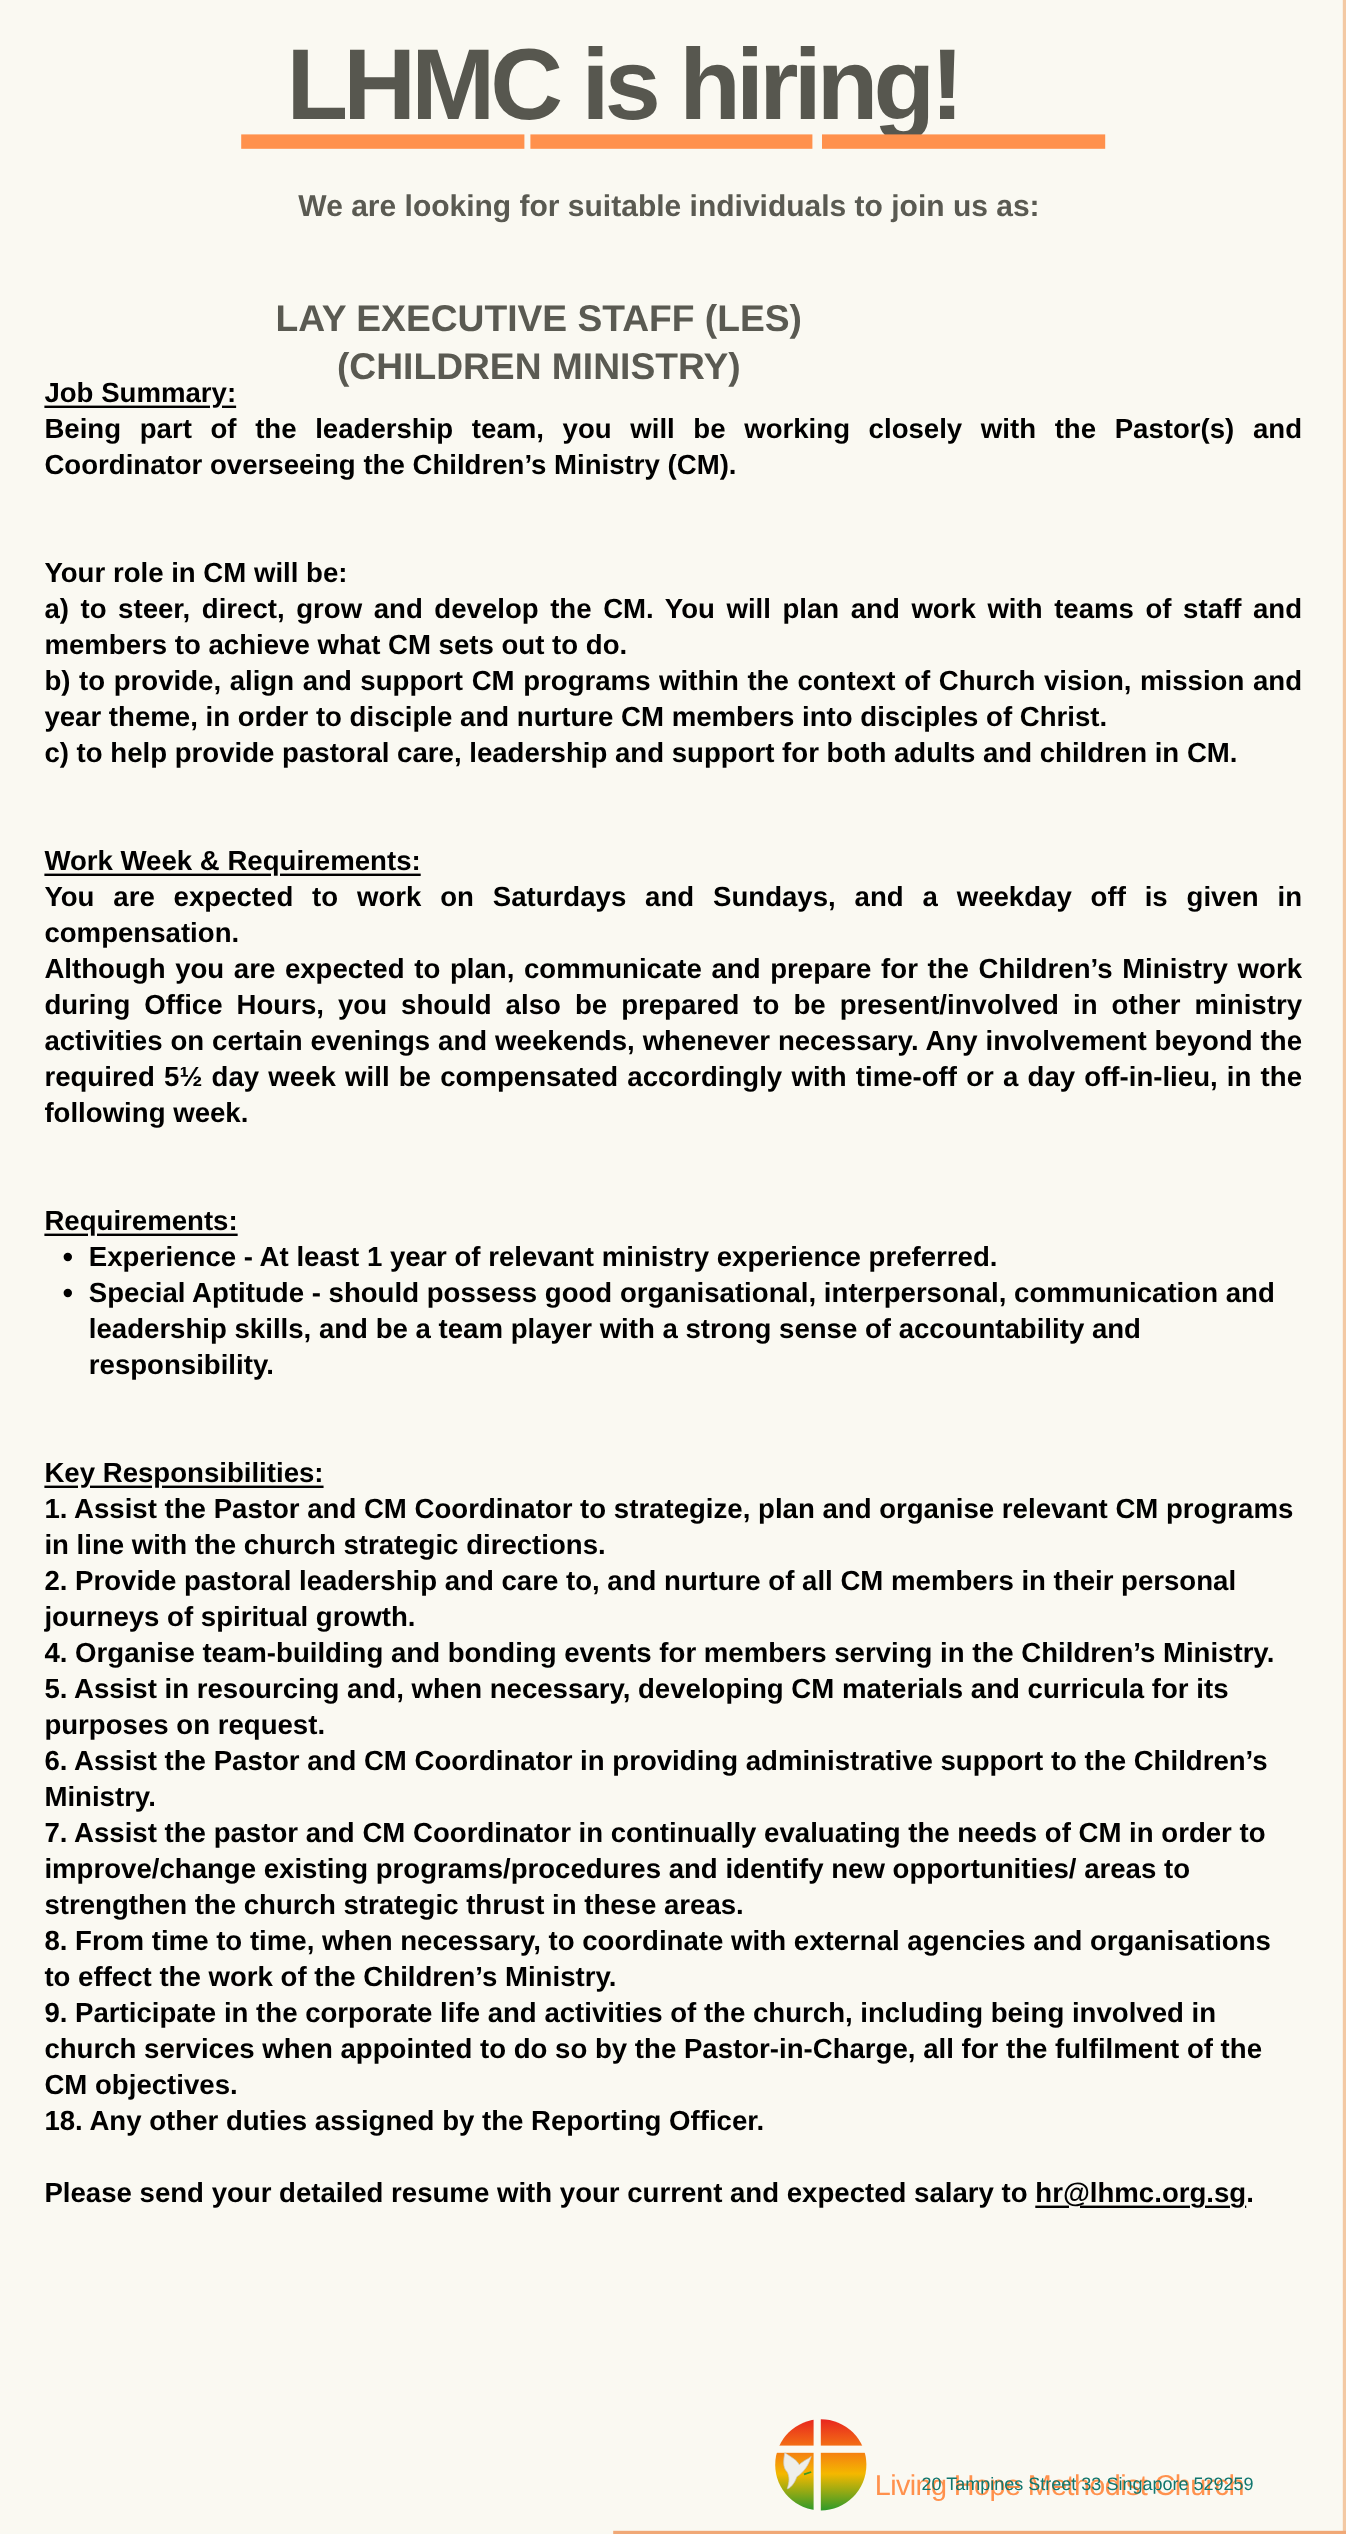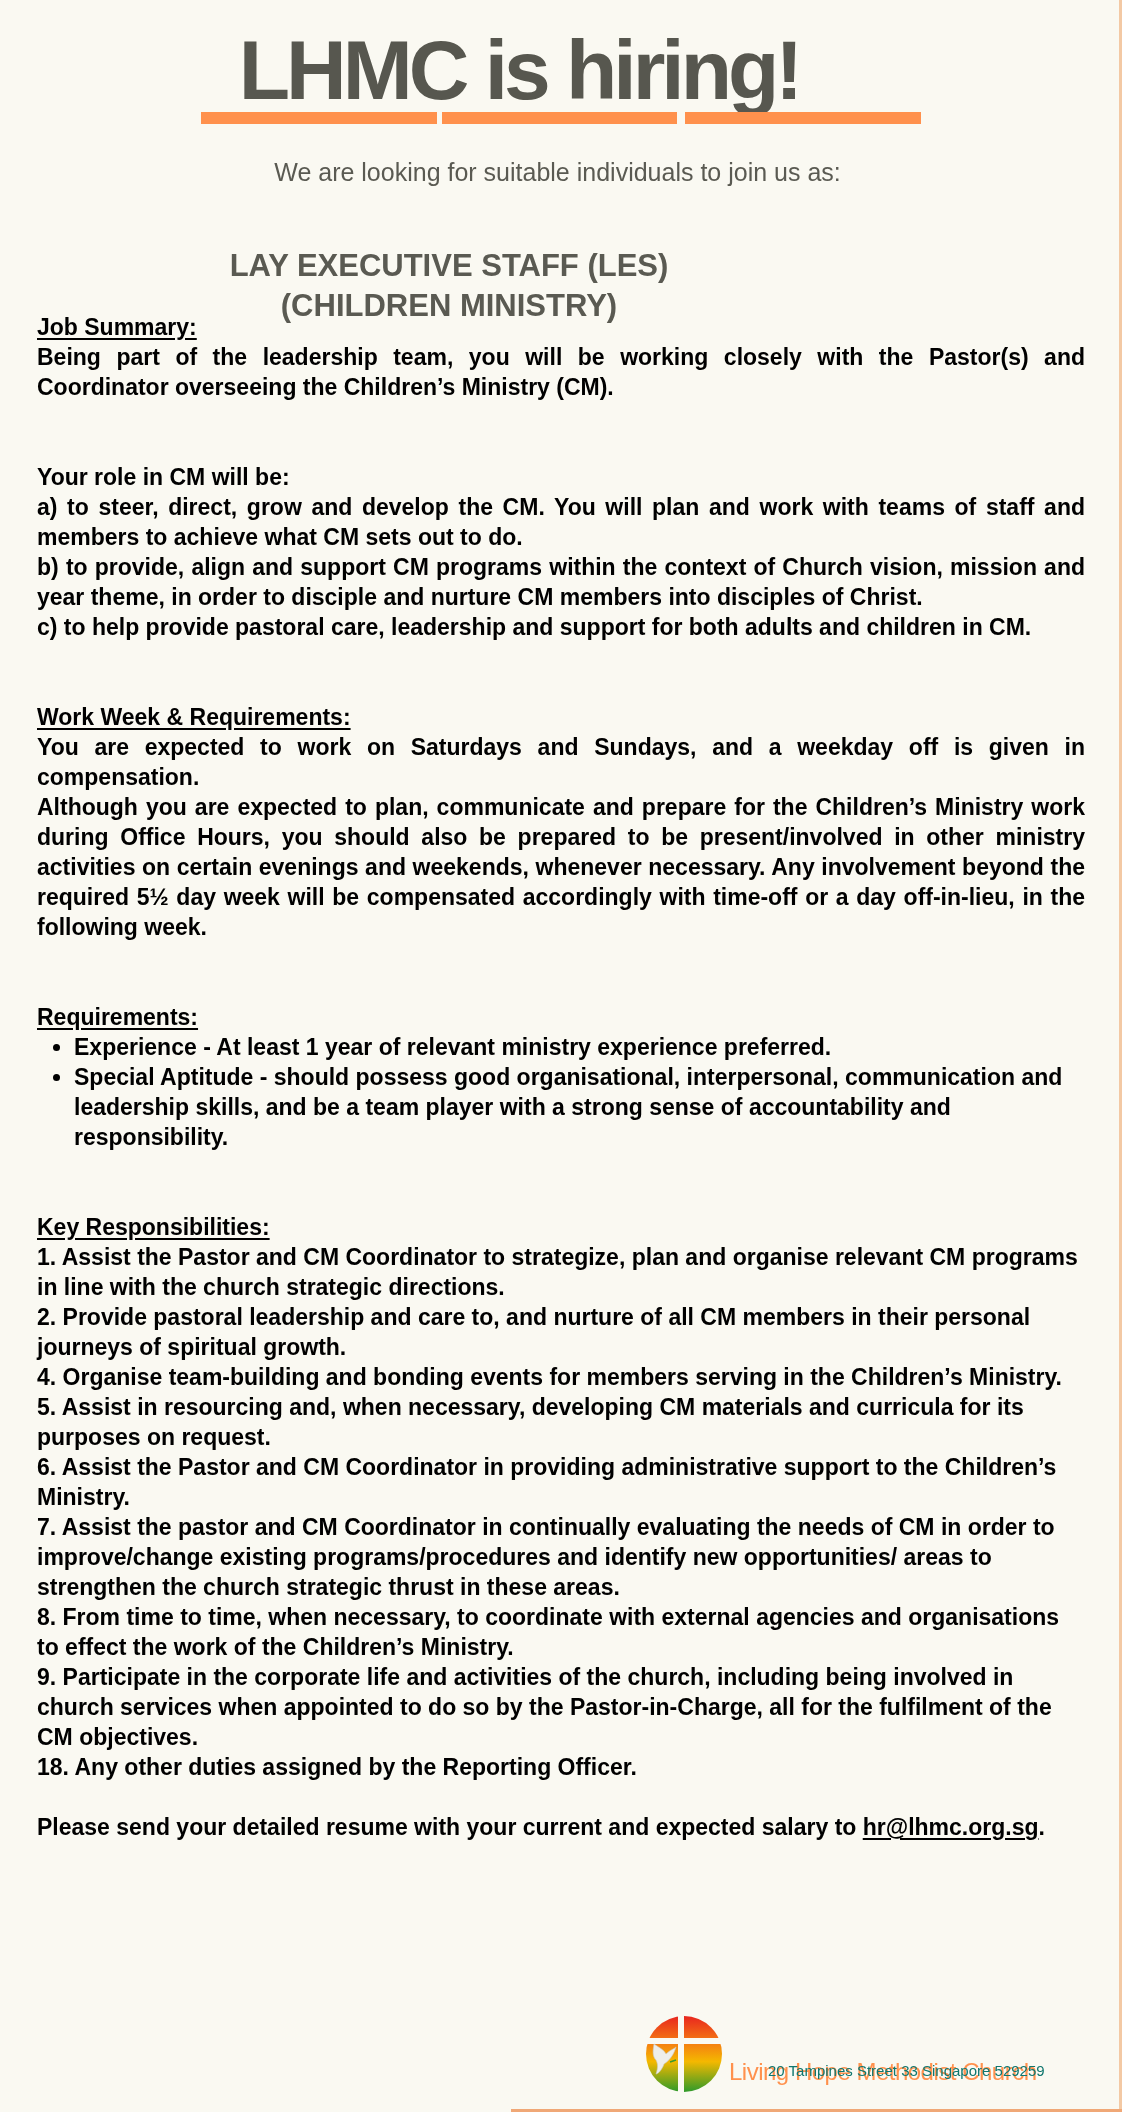--- a/index.html
+++ b/index.html
@@ -10,21 +10,21 @@
   .right-border { position: absolute; top: 0; right: 0; width: 3px; height: 2112px; background: #f3c9a4; }
   .bottom-border { position: absolute; left: 511px; right: 0; bottom: 0; height: 3px; background: #f0a877; }
   .title {
     position: absolute; top: 22px; left: 0; width: 1038px; text-align: center;
     font-size: 84px; font-weight: bold; letter-spacing: -4px; color: #57574f; line-height: 96px;
   }
   .bars { position: absolute; top: 112px; left: 201px; height: 12px; width: 720px; }
   .bar { position: absolute; top: 0; height: 12px; background: #ff914d; }
   .intro {
     position: absolute; top: 156px; left: 0; width: 1115px; text-align: center;
-    font-size: 25px; font-weight: normal; color: #5a5a52; line-height: 32px;
+    font-size: 25px; font-weight: bold; color: #5a5a52; line-height: 32px;
   }
   .position {
     position: absolute; top: 216px; left: 0; width: 898px; text-align: center;
     font-size: 31px; font-weight: bold; color: #5a5a52; line-height: 40px; margin-top: 30px;
   }
   .content {
     position: absolute; top: 312px; left: 37px; width: 1048px;
     font-size: 23px; font-weight: bold; line-height: 30px; color: #000000;
   }
   .content p { margin: 0; }

